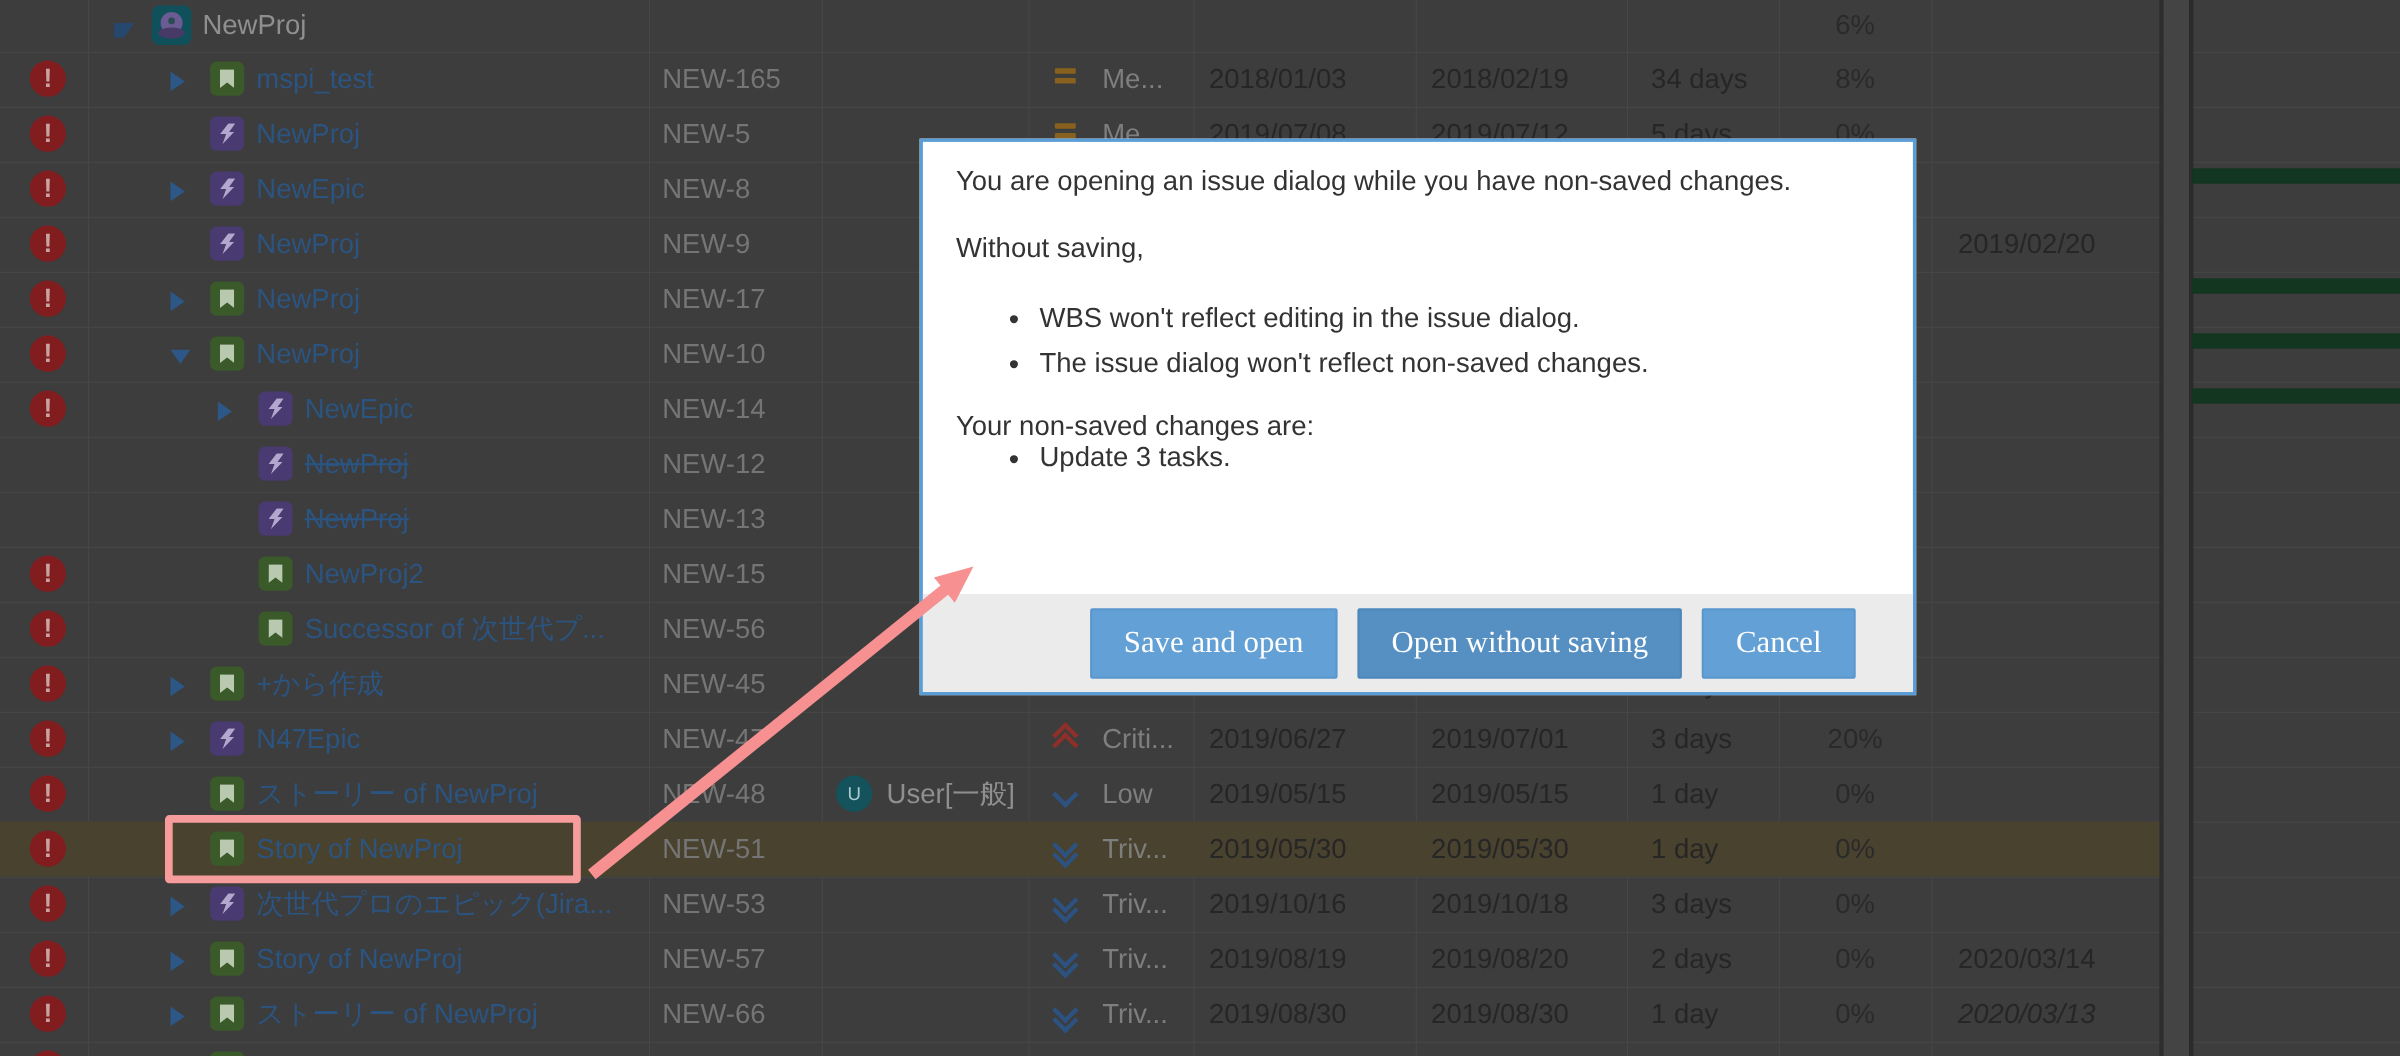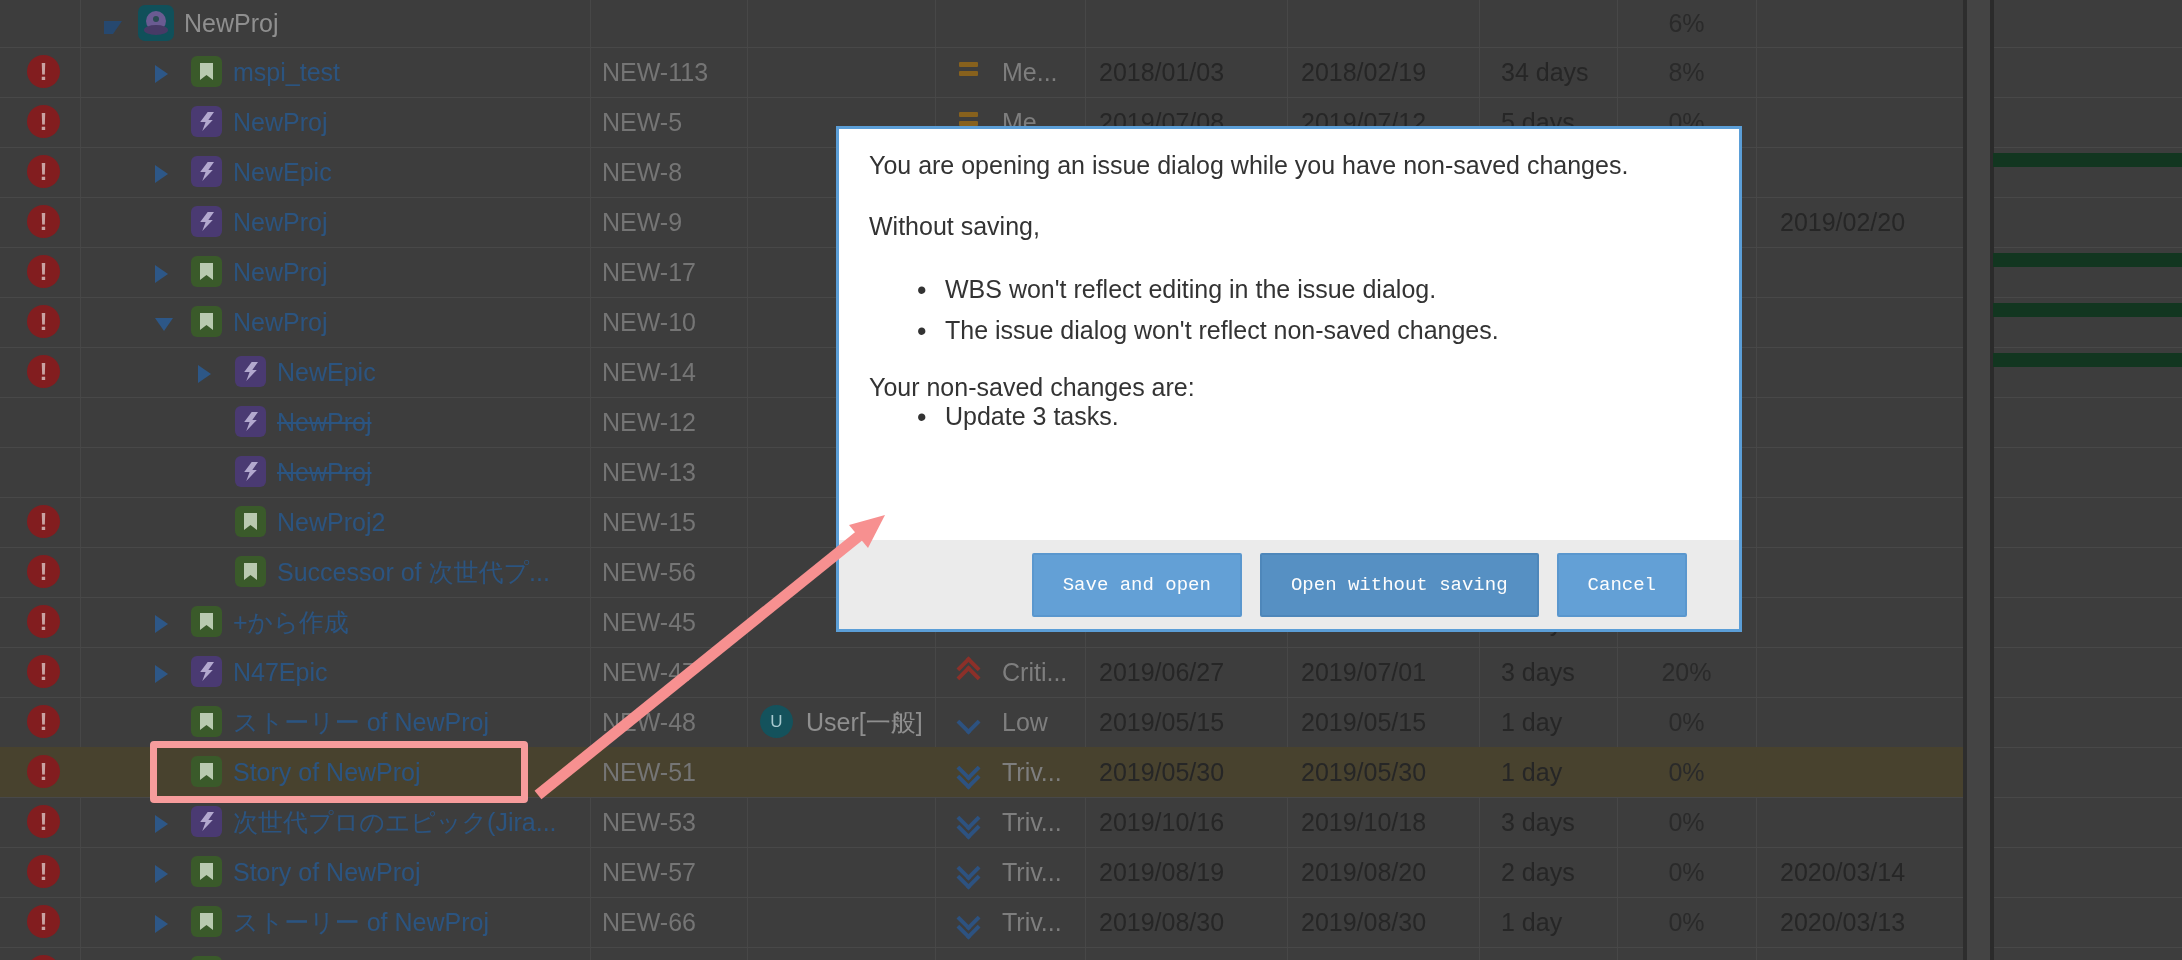--- a/index.html
+++ b/index.html
@@ -58,22 +58,22 @@
   .dlg-body{flex:1 1 auto;padding:22px 30px 0 30px;font-size:25px;color:#333}
   .dlg-body p{margin:0}
   .p-intro{margin-bottom:32px !important}
   .p-without{margin-bottom:34px !important}
   .p-changes{margin-top:28px !important}
   .dlg-body ul{list-style:none;margin:0;padding:0 0 0 48px}
   .dlg-body li{position:relative;padding-left:28px;margin-bottom:12px}
   .dlg-body li::before{content:"\2022";position:absolute;left:0;top:0;font-size:27px}
   .dlg-footer{flex:0 0 auto;height:89px;background:#ebebeb;display:flex;align-items:center;
               justify-content:flex-end;gap:18px;padding-right:52px}
-  .dlg-btn{height:60px;padding:0 29px;font-size:19px;color:#fdfdfd;display:flex;align-items:center;
-           border-radius:2px;cursor:pointer;font-family:Liberation Mono, monospace}
+  .dlg-btn{height:60px;padding:0 29px;font-size:28px;color:#fdfdfd;display:flex;align-items:center;
+           border-radius:2px;cursor:pointer;font-family:Liberation Serif, serif}
   .btn-light{background:var(--c-btn1);border:2px solid #5a97ce}
   .btn-mid{background:var(--c-btn2);border:2px solid #4e87ba}
   
   .anno-rect{position:absolute;left:150px;top:741px;width:364px;height:48px;z-index:60;
              border:7px solid var(--c-pink);border-radius:4px}
   #anno-svg{position:absolute;left:0;top:0;z-index:61;pointer-events:none}
 </style>
 </head>
 <body>
 
@@ -122,21 +122,21 @@
       <span class="cell lbl gray" style="left: 184px;">NewProj</span>
       <span class="cell pcttxt" style="left: 1617px; width: 139px;">6%</span>
     </div>
     <div class="row" style="top: 47px;">
       <div class="flag-ic">!</div>
       <div class="arrow-r" style="left: 155px;"></div>
       <div class="tico story" style="left: 191px;">
         <span class="bm"></span>
       </div>
       <span class="cell lbl" style="left: 233px;">mspi_test</span>
-      <span class="cell keytxt" style="left: 602px;">NEW-113</span>
+      <span class="cell keytxt" style="left: 602px;">NEW-165</span>
       <div class="prio-ic">
         <div class="stack">
           <span class="mbar"></span>
           <span class="mbar"></span>
         </div>
       </div>
       <span class="cell priotxt" style="left: 1002px;">Me...</span>
       <span class="cell datetxt" style="left: 1099px;">2018/01/03</span>
       <span class="cell datetxt" style="left: 1301px;">2018/02/19</span>
       <span class="cell datetxt" style="left: 1501px;">34 days</span>
@@ -372,21 +372,21 @@
         <div class="stack">
           <span class="chev dn"></span>
           <span class="chev dn" style="margin-top: -8px;"></span>
         </div>
       </div>
       <span class="cell priotxt" style="left: 1002px;">Triv...</span>
       <span class="cell datetxt" style="left: 1099px;">2019/08/30</span>
       <span class="cell datetxt" style="left: 1301px;">2019/08/30</span>
       <span class="cell datetxt" style="left: 1501px;">1 day</span>
       <span class="cell pcttxt" style="left: 1617px; width: 139px;">0%</span>
-      <span class="cell datetxt" style="left: 1780px;">2020/03/13</span>
+      <span class="cell datetxt" style="left: 1780px; font-style: italic;">2020/03/13</span>
     </div>
     <div class="row" style="top: 947px;">
       <div class="flag-ic">!</div>
       <div class="tico story" style="left: 191px;"></div>
     </div>
   </div>
 
 <div class="dialog">
   <div class="dlg-body">
     <p class="p-intro">You are opening an issue dialog while you have non-saved changes.</p>

